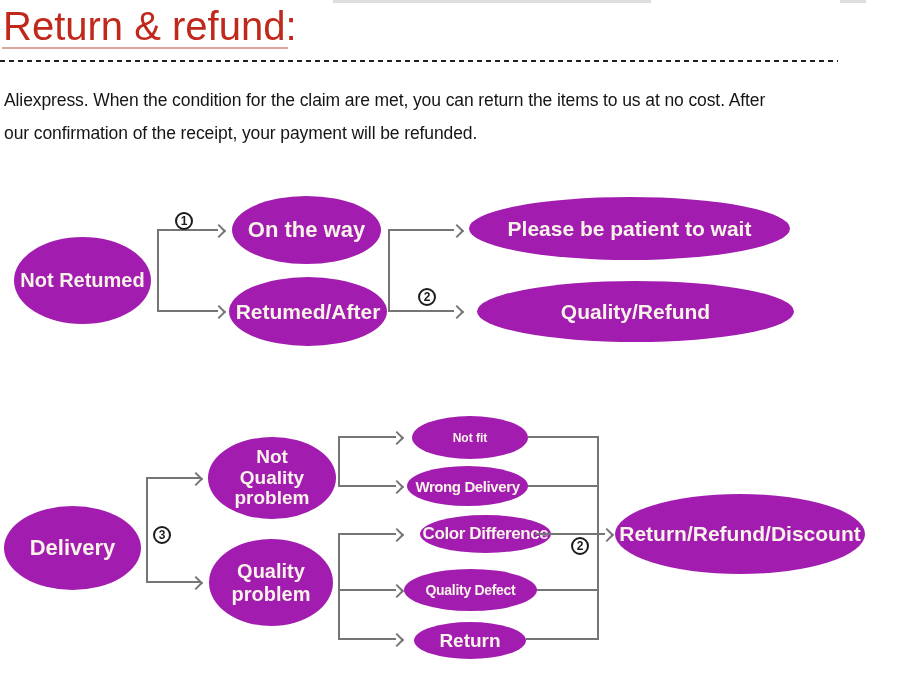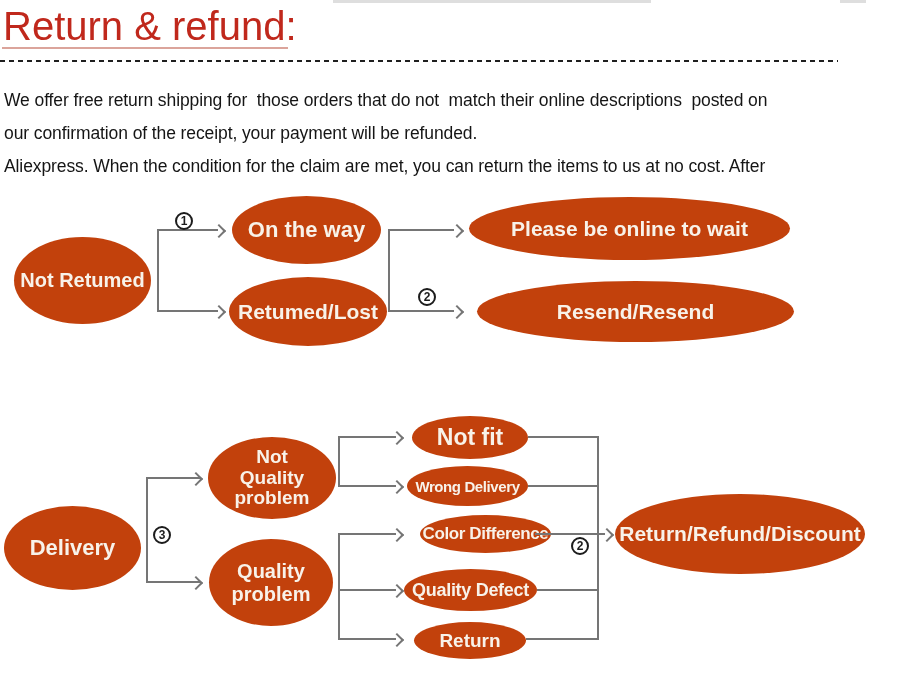--- a/index.html
+++ b/index.html
@@ -17,21 +17,21 @@
   }
   .title-underline{position:absolute;left:2px;top:47px;width:286px;height:2px;background:#dba49b;}
   .dashed-rule{
     position:absolute;left:0;top:60px;width:838px;height:2px;
     background:repeating-linear-gradient(90deg,#1f1f1f 0 5px,transparent 5px 9px);
   }
   .intro{position:absolute;left:4px;top:84px;color:#151515;}
   .intro-line{white-space:pre;font-size:17.5px;line-height:33px;height:33px;letter-spacing:-0.1px;}
   
   .el{
-    position:absolute;border-radius:50%;background:#c2410c;color:#f8f2e9;
+    position:absolute;border-radius:50%;background:#a21caf;color:#f8f2e9;
     display:flex;align-items:center;justify-content:center;text-align:center;
     font-weight:700;white-space:pre-line;
   }
   .ln{position:absolute;background:#757575;}
   .ch{
     position:absolute;width:8px;height:8px;
     border-top:2px solid #757575;border-right:2px solid #757575;
     transform:rotate(45deg);
   }
   .badge{
@@ -43,71 +43,70 @@
   
   .n-notrecv{left:14px;top:237px;width:137px;height:87px;font-size:20px;}
   .n-ontheway{left:232px;top:196px;width:149px;height:68px;font-size:22px;}
   .n-retlost{left:229px;top:277px;width:158px;height:69px;font-size:21px;}
   .n-wait{left:469px;top:197px;width:321px;height:63px;font-size:21px;}
   .n-resref{left:477px;top:281px;width:317px;height:61px;font-size:21px;}
   
   .n-received{left:4px;top:506px;width:137px;height:84px;font-size:22px;}
   .n-nqp{left:208px;top:437px;width:128px;height:82px;font-size:19px;line-height:1.08;}
   .n-qp{left:209px;top:539px;width:124px;height:87px;font-size:20px;line-height:1.12;}
-  .n-notfit{left:412px;top:416px;width:116px;height:43px;font-size:23px;}
+  .n-notfit{left:412px;top:416px;width:116px;height:43px;font-size:12px;}
   .n-wrongdel{left:407px;top:466px;width:121px;height:40px;font-size:15px;letter-spacing:-0.4px;}
   .n-colordiff{left:420px;top:515px;width:131px;height:38px;font-size:17px;letter-spacing:-0.4px;}
-  .n-qualdef{left:404px;top:569px;width:133px;height:42px;font-size:18px;letter-spacing:-0.3px;}
+  .n-qualdef{left:404px;top:569px;width:133px;height:42px;font-size:14px;letter-spacing:-0.3px;}
   .n-damage{left:414px;top:622px;width:112px;height:37px;font-size:19px;}
   .n-rrd{left:615px;top:494px;width:250px;height:80px;font-size:21px;}
 </style>
 </head>
 <body>
 
 <div class="stage">
 
   <div class="crop-artifact artifact-a"></div>
   <div class="crop-artifact artifact-b"></div>
 
   <h1 class="page-title">Return &amp; refund:</h1>
   <div class="title-underline"></div>
   <div class="dashed-rule"></div>
 
   <div class="intro">
-    <div class="intro-line">We offer free return shipping for  those orders that do not  match their online descriptions  posted on</div>
+    <div class="intro-line">Aliexpress. When the condition for the claim are met, you can return the items to us at no cost. After</div>
     <div class="intro-line">our confirmation of the receipt, your payment will be refunded.</div>
-    <div class="intro-line">Aliexpress. When the condition for the claim are met, you can return the items to us at no cost. After</div>
   </div>
 
   <div>
     <div class="el n-notrecv">Not Retumed</div>
 
     <div class="ln" style="left:157px;top:229px;width:2px;height:83px;"></div>
     <div class="ln" style="left:157px;top:229px;width:61px;height:2px;"></div>
     <div class="ln" style="left:157px;top:310px;width:61px;height:2px;"></div>
     <div class="ch" style="left:214px;top:226px;"></div>
     <div class="ch" style="left:214px;top:307px;"></div>
     <div class="badge" style="left:175px;top:212px;">
       <span>1</span>
     </div>
 
     <div class="el n-ontheway">On the way</div>
-    <div class="el n-retlost">Retumed/Lost</div>
+    <div class="el n-retlost">Retumed/After</div>
 
     <div class="ln" style="left:388px;top:229px;width:2px;height:83px;"></div>
     <div class="ln" style="left:388px;top:229px;width:66px;height:2px;"></div>
     <div class="ln" style="left:388px;top:310px;width:66px;height:2px;"></div>
     <div class="ch" style="left:452px;top:226px;"></div>
     <div class="ch" style="left:452px;top:307px;"></div>
     <div class="badge" style="left:418px;top:288px;">
       <span>2</span>
     </div>
 
-    <div class="el n-wait">Please be online to wait</div>
-    <div class="el n-resref">Resend/Resend</div>
+    <div class="el n-wait">Please be patient to wait</div>
+    <div class="el n-resref">Quality/Refund</div>
   </div>
 
   <div>
     <div class="el n-received">Delivery</div>
 
     <div class="ln" style="left:146px;top:477px;width:2px;height:106px;"></div>
     <div class="ln" style="left:146px;top:477px;width:55px;height:2px;"></div>
     <div class="ln" style="left:146px;top:581px;width:55px;height:2px;"></div>
     <div class="ch" style="left:191px;top:474px;"></div>
     <div class="ch" style="left:191px;top:578px;"></div>

